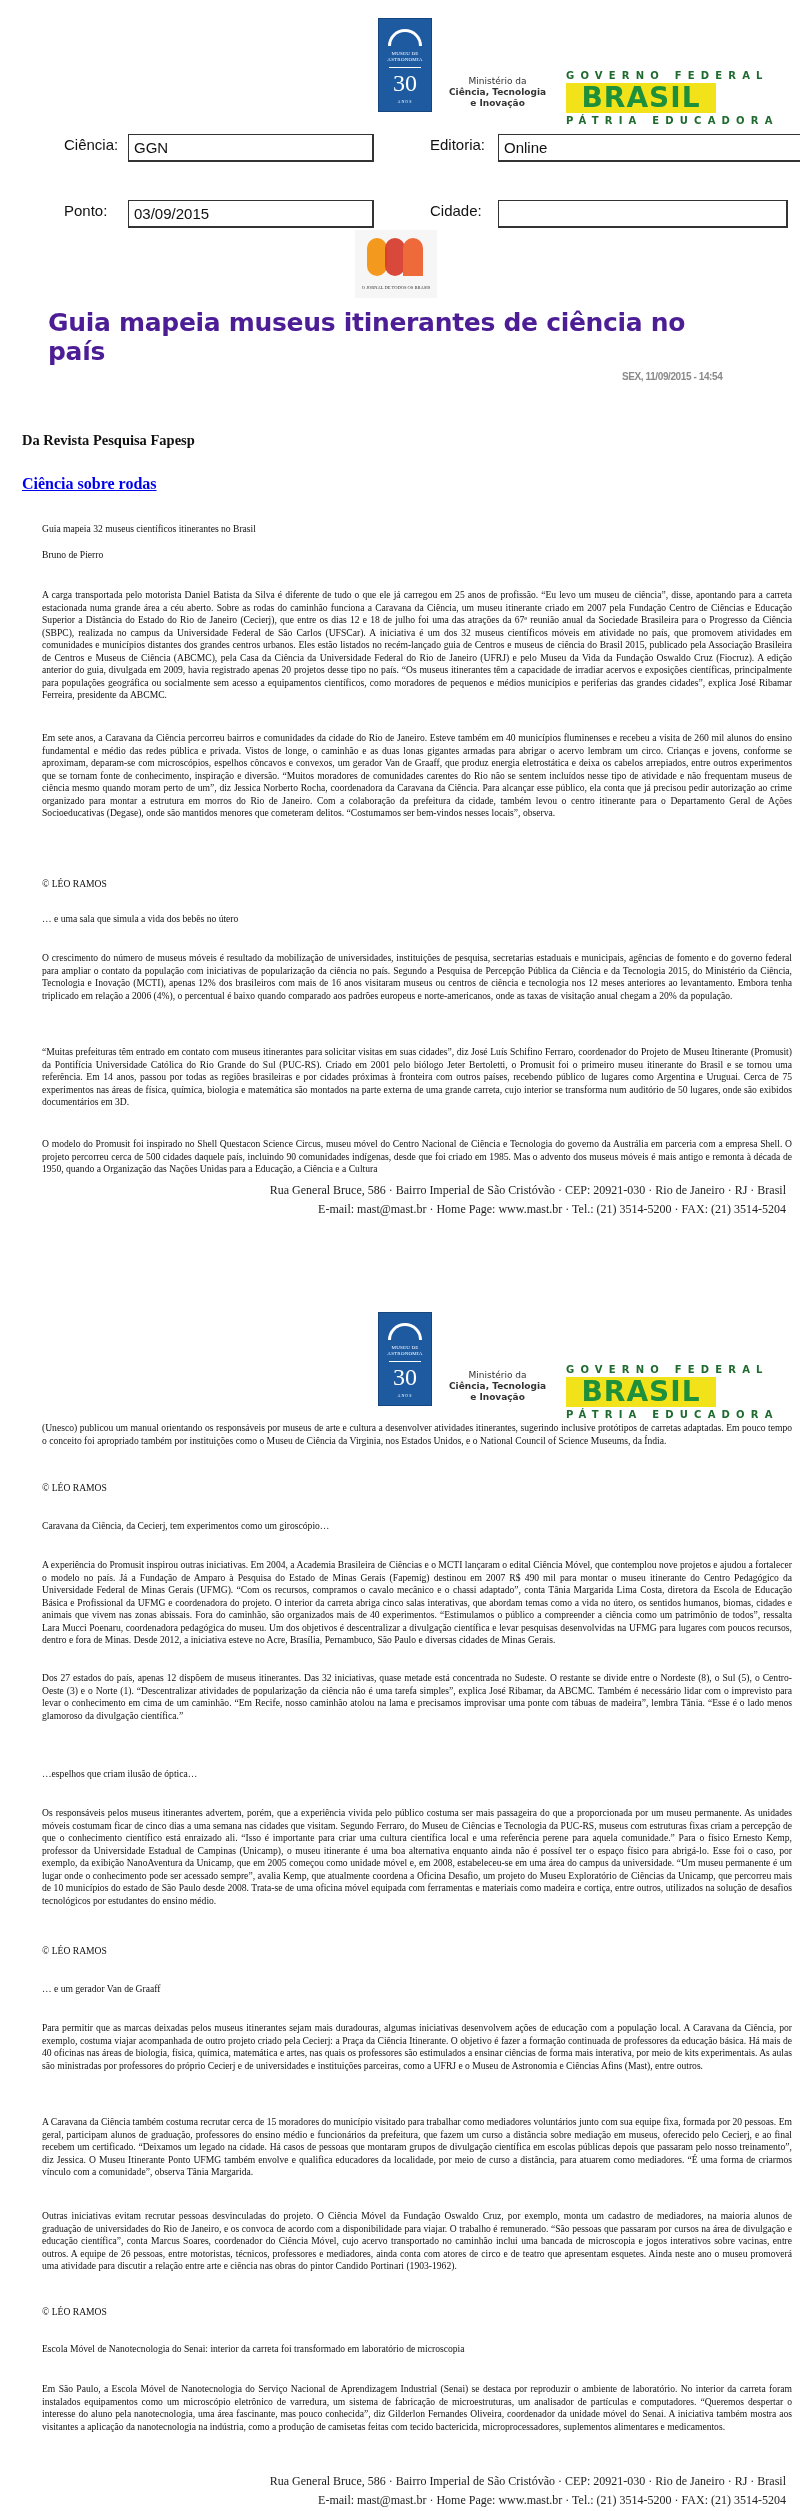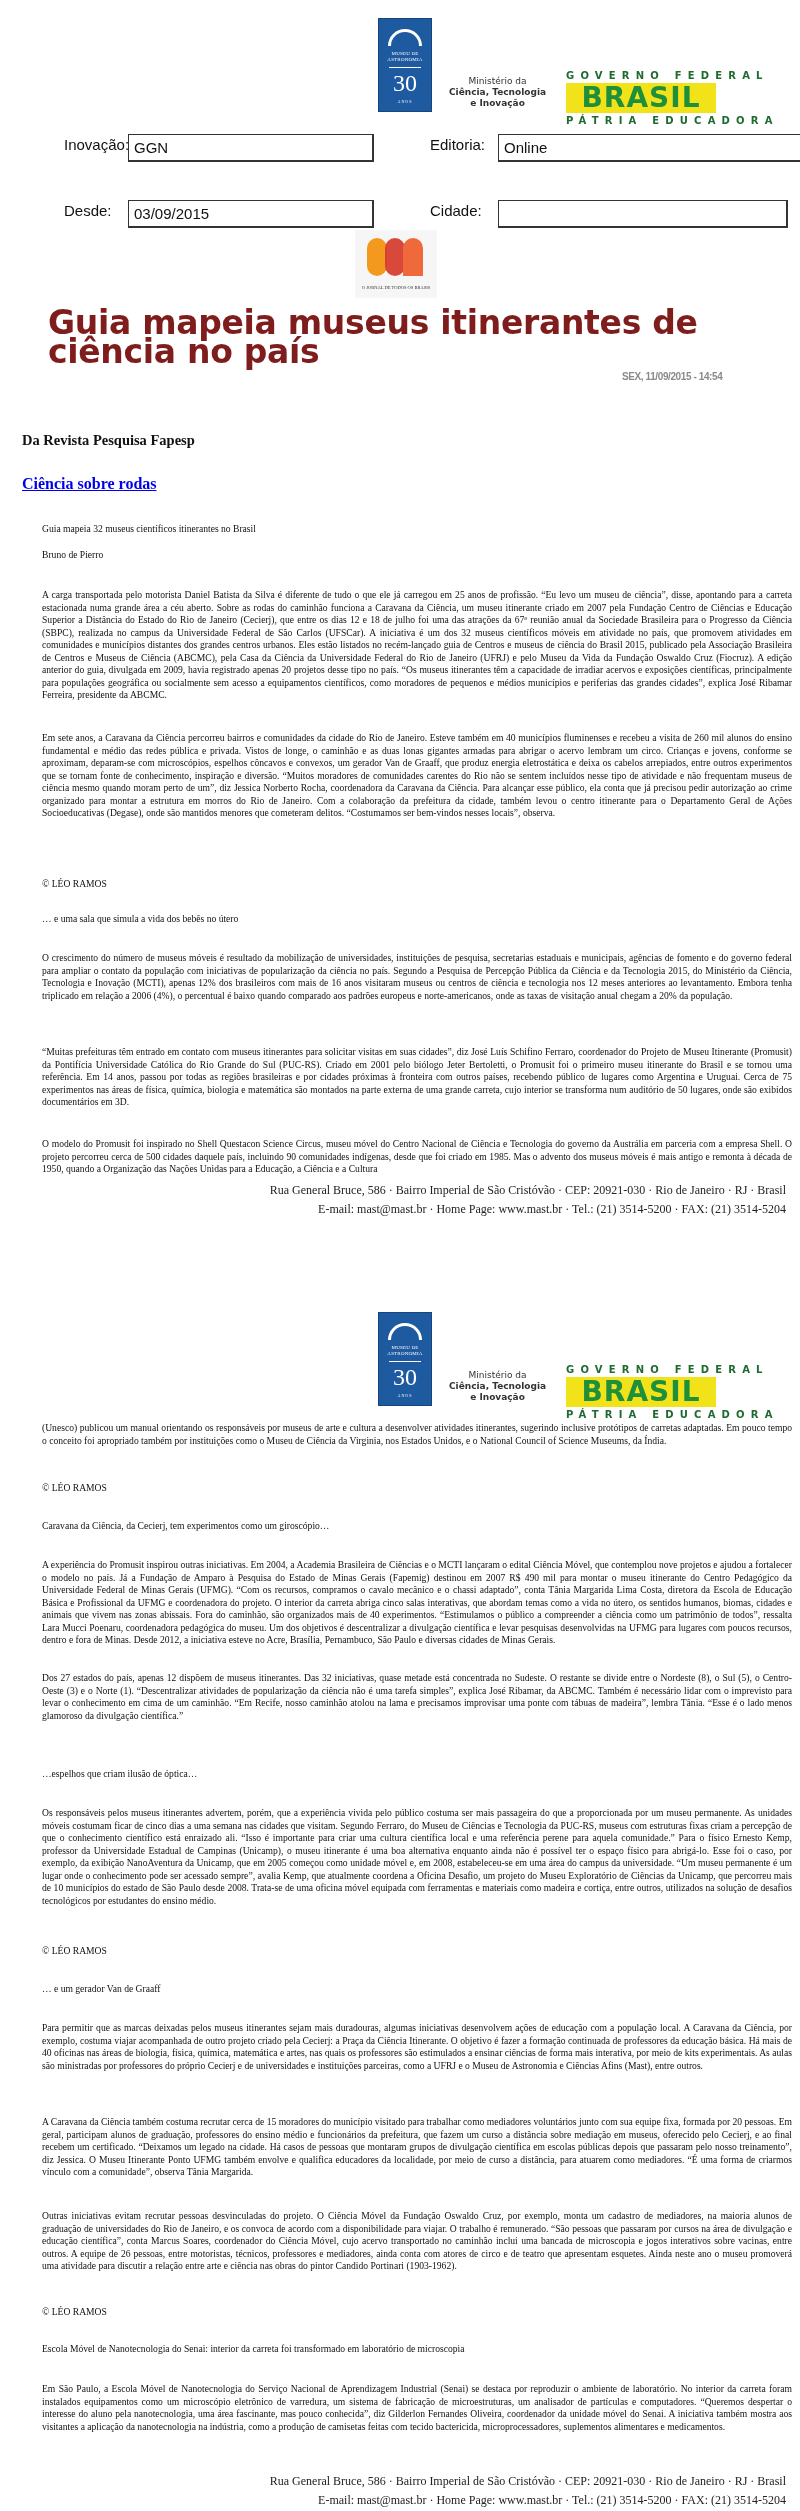--- a/index.html
+++ b/index.html
@@ -26,21 +26,21 @@
   .field-box { position: absolute; height: 28px; border: 1px solid #333; border-bottom-width: 2px; border-right-width: 2px; box-sizing: border-box; padding: 1px 5px; font-family: "Liberation Sans", sans-serif; font-size: 15px; color: #111; background: #fff; outline: none; }
 
   
   .ggn-logo { position: absolute; left: 355px; top: 230px; width: 82px; height: 68px; background: #f6f6f6; }
   .ggn-logo .g1 { position: absolute; left: 12px; top: 8px; width: 20px; height: 38px; border-radius: 11px; background: #f39a1e; }
   .ggn-logo .g2 { position: absolute; left: 30px; top: 8px; width: 20px; height: 38px; border-radius: 11px; background: #d63a2a; opacity: 0.92; }
   .ggn-logo .n { position: absolute; left: 48px; top: 8px; width: 20px; height: 38px; border-radius: 10px 10px 0 0; background: #ef6a3a; }
   .ggn-logo .tag { position: absolute; left: 0; width: 100%; top: 55px; text-align: center; font-size: 4.5px; color: #333; font-family: "Liberation Serif", serif; }
 
   
-  .headline { position: absolute; left: 48px; top: 308px; width: 700px; font-family: "DejaVu Sans", sans-serif; font-weight: bold; font-size: 33px; line-height: 29px; color: #7f1d1d; letter-spacing: -0.3px; }
+  .headline { position: absolute; left: 48px; top: 308px; width: 700px; font-family: "DejaVu Sans", sans-serif; font-weight: bold; font-size: 25px; line-height: 29px; color: #4c1d95; letter-spacing: -0.3px; }
   .timestamp { position: absolute; right: 322px; top: 371px; font-family: "Liberation Sans", sans-serif; font-weight: bold; font-size: 10px; color: #8a8a8a; letter-spacing: -0.4px; }
   .timestamp { right: auto; left: 622px; }
 
   .source { position: absolute; left: 22px; top: 432px; font-family: "Liberation Serif", serif; font-weight: bold; font-size: 14.5px; color: #111; }
   .section-link { position: absolute; left: 22px; top: 475px; font-family: "Liberation Serif", serif; font-weight: bold; font-size: 16px; color: #0000ee; text-decoration: underline; }
 
   
   .p { position: absolute; left: 30px; width: 750px; font-family: "Liberation Serif", serif; font-size: 9.6px; line-height: 12.5px; text-align: justify; color: #111; margin: 12px; }
   .p.single { text-align: left; }
 
@@ -63,26 +63,26 @@
     <b>Ciência, Tecnologia</b><br>
     <b>e Inovação</b>
   </div>
   <div class="gov">
     <div class="top-t">GOVERNO FEDERAL</div>
     <div class="brasil">BRASIL</div>
     <div class="bot-t">PÁTRIA EDUCADORA</div>
   </div>
 </div>
 
-<span class="field-label" style="left:64px; top:136px;">Inovação:</span>
+<span class="field-label" style="left:64px; top:136px;">Ciência:</span>
 <input class="field-box" style="left: 128px; top: 134px; width: 246px;" value="GGN">
 <span class="field-label" style="left:430px; top:136px;">Editoria:</span>
 <input class="field-box" style="left: 498px; top: 134px; width: 316px;" value="Online">
 
-<span class="field-label" style="left:64px; top:202px;">Desde:</span>
+<span class="field-label" style="left:64px; top:202px;">Ponto:</span>
 <input class="field-box" style="left: 128px; top: 200px; width: 246px;" value="03/09/2015">
 <span class="field-label" style="left:430px; top:202px;text-align:right;">Cidade:</span>
 <input class="field-box" style="left: 498px; top: 200px; width: 290px;" value="">
 
 <div class="ggn-logo">
   <div class="g1"></div>
   <div class="g2"></div>
   <div class="n"></div>
   <div class="tag">O JORNAL DE TODOS OS BRASIS</div>
 </div>

